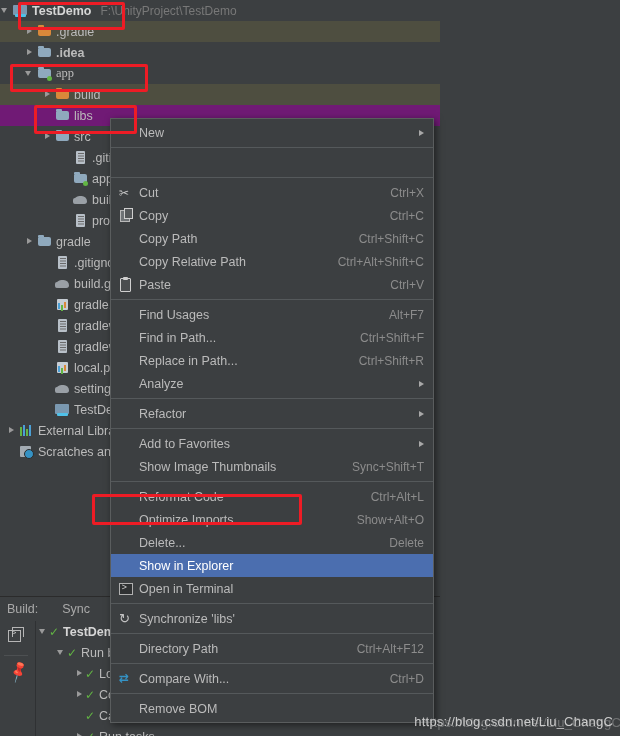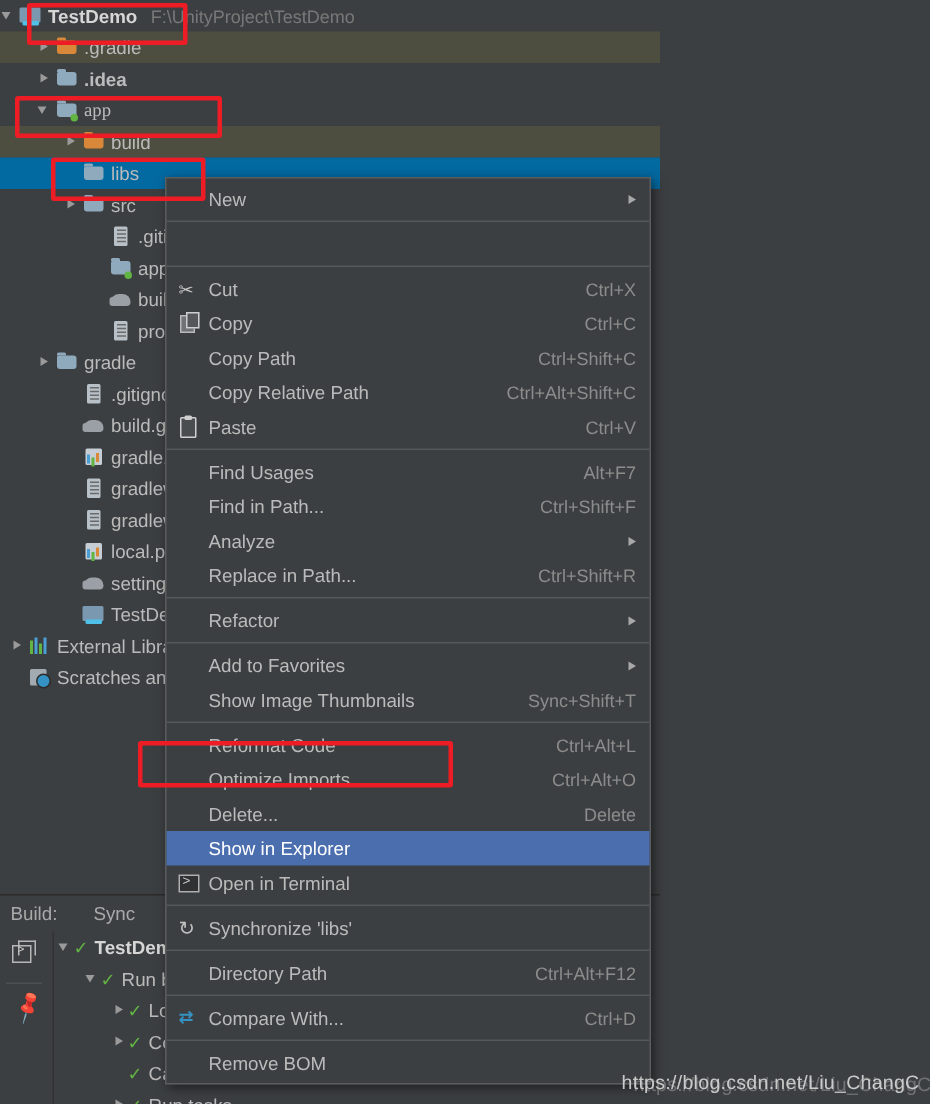--- a/index.html
+++ b/index.html
@@ -14,21 +14,21 @@
   #root{position:absolute;inset:0;}
 
   
   .editor-bg{position:absolute;left:0;top:0;width:620px;height:736px;background:#3c3f41;}
 
   
   .tree{position:absolute;left:0;top:0;width:440px;height:600px;}
   .trow{position:absolute;left:0;width:440px;height:21px;display:flex;align-items:center;
         white-space:nowrap;color:#bbbbbb;font-size:12.5px;}
   .trow.alt{background:#4e4e40;}
-  .trow.sel{background:#0369a1;}
+  .trow.sel{background:#701a75;}
   .twig{width:11px;height:11px;flex:0 0 11px;position:relative;}
   .arrow-r::before{content:"";position:absolute;left:3px;top:2px;border-left:5px solid #9a9a9a;
       border-top:3.6px solid transparent;border-bottom:3.6px solid transparent;}
   .arrow-d::before{content:"";position:absolute;left:1px;top:3px;border-top:5px solid #9a9a9a;
       border-left:3.6px solid transparent;border-right:3.6px solid transparent;}
   .tlabel{margin-left:4px;}
   .tpath{color:#787878;margin-left:9px;font-size:12px;}
   .ico{width:15px;height:15px;flex:0 0 15px;position:relative;margin-left:2px;}
 
   
@@ -397,28 +397,28 @@
         <span class="mlabel">Find Usages</span>
         <span class="mkey">Alt+F7</span>
       </div>
       <div class="mi">
         <span class="micon"></span>
         <span class="mlabel">Find in Path...</span>
         <span class="mkey">Ctrl+Shift+F</span>
       </div>
       <div class="mi">
         <span class="micon"></span>
+        <span class="mlabel">Replace in Path...</span>
+        <span class="mkey">Ctrl+Shift+R</span>
+      </div>
+      <div class="mi">
+        <span class="micon"></span>
         <span class="mlabel">Analyze</span>
         <span class="subarrow"></span>
       </div>
-      <div class="mi">
-        <span class="micon"></span>
-        <span class="mlabel">Replace in Path...</span>
-        <span class="mkey">Ctrl+Shift+R</span>
-      </div>
       <div class="msep"></div>
       <div class="mi">
         <span class="micon"></span>
         <span class="mlabel">Refactor</span>
         <span class="subarrow"></span>
       </div>
       <div class="msep"></div>
       <div class="mi">
         <span class="micon"></span>
         <span class="mlabel">Add to Favorites</span>
@@ -431,21 +431,21 @@
       </div>
       <div class="msep"></div>
       <div class="mi">
         <span class="micon"></span>
         <span class="mlabel">Reformat Code</span>
         <span class="mkey">Ctrl+Alt+L</span>
       </div>
       <div class="mi">
         <span class="micon"></span>
         <span class="mlabel">Optimize Imports</span>
-        <span class="mkey">Ctrl+Alt+O</span>
+        <span class="mkey">Show+Alt+O</span>
       </div>
       <div class="mi">
         <span class="micon"></span>
         <span class="mlabel">Delete...</span>
         <span class="mkey">Delete</span>
       </div>
       <div class="mi hl">
         <span class="micon"></span>
         <span class="mlabel">Show in Explorer</span>
       </div>

